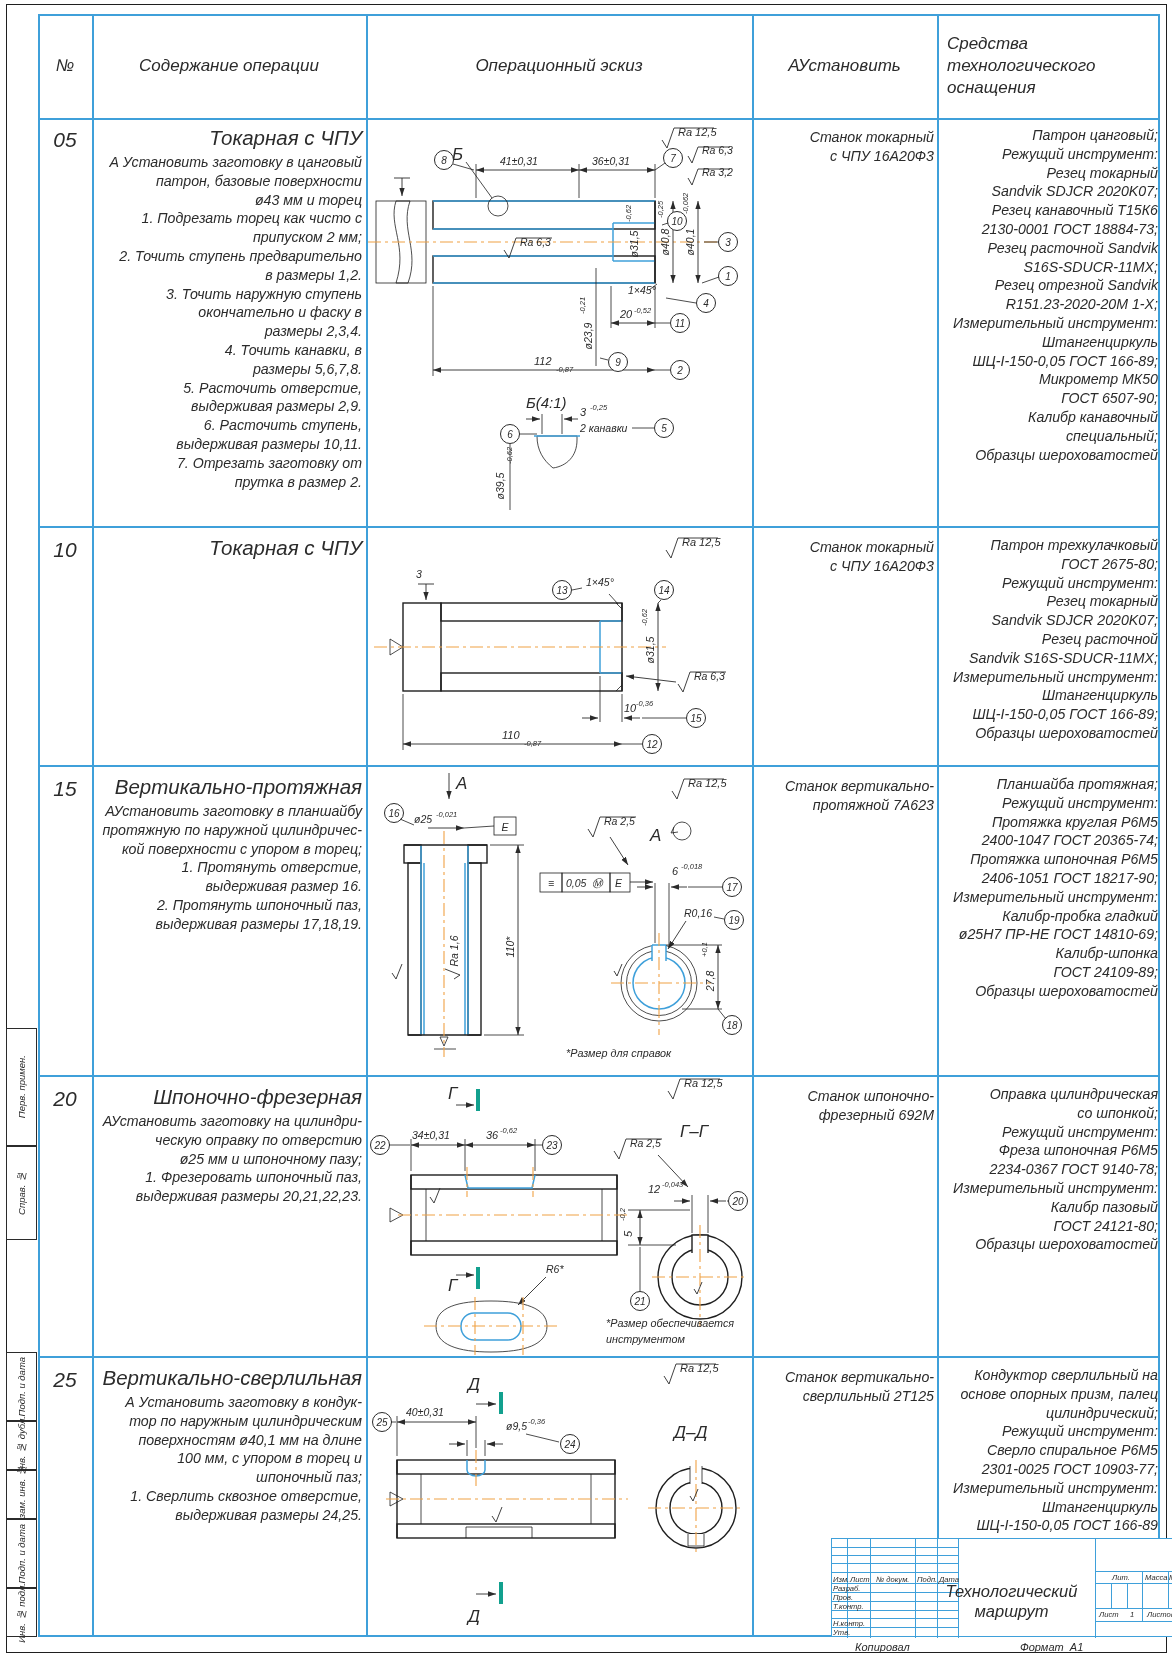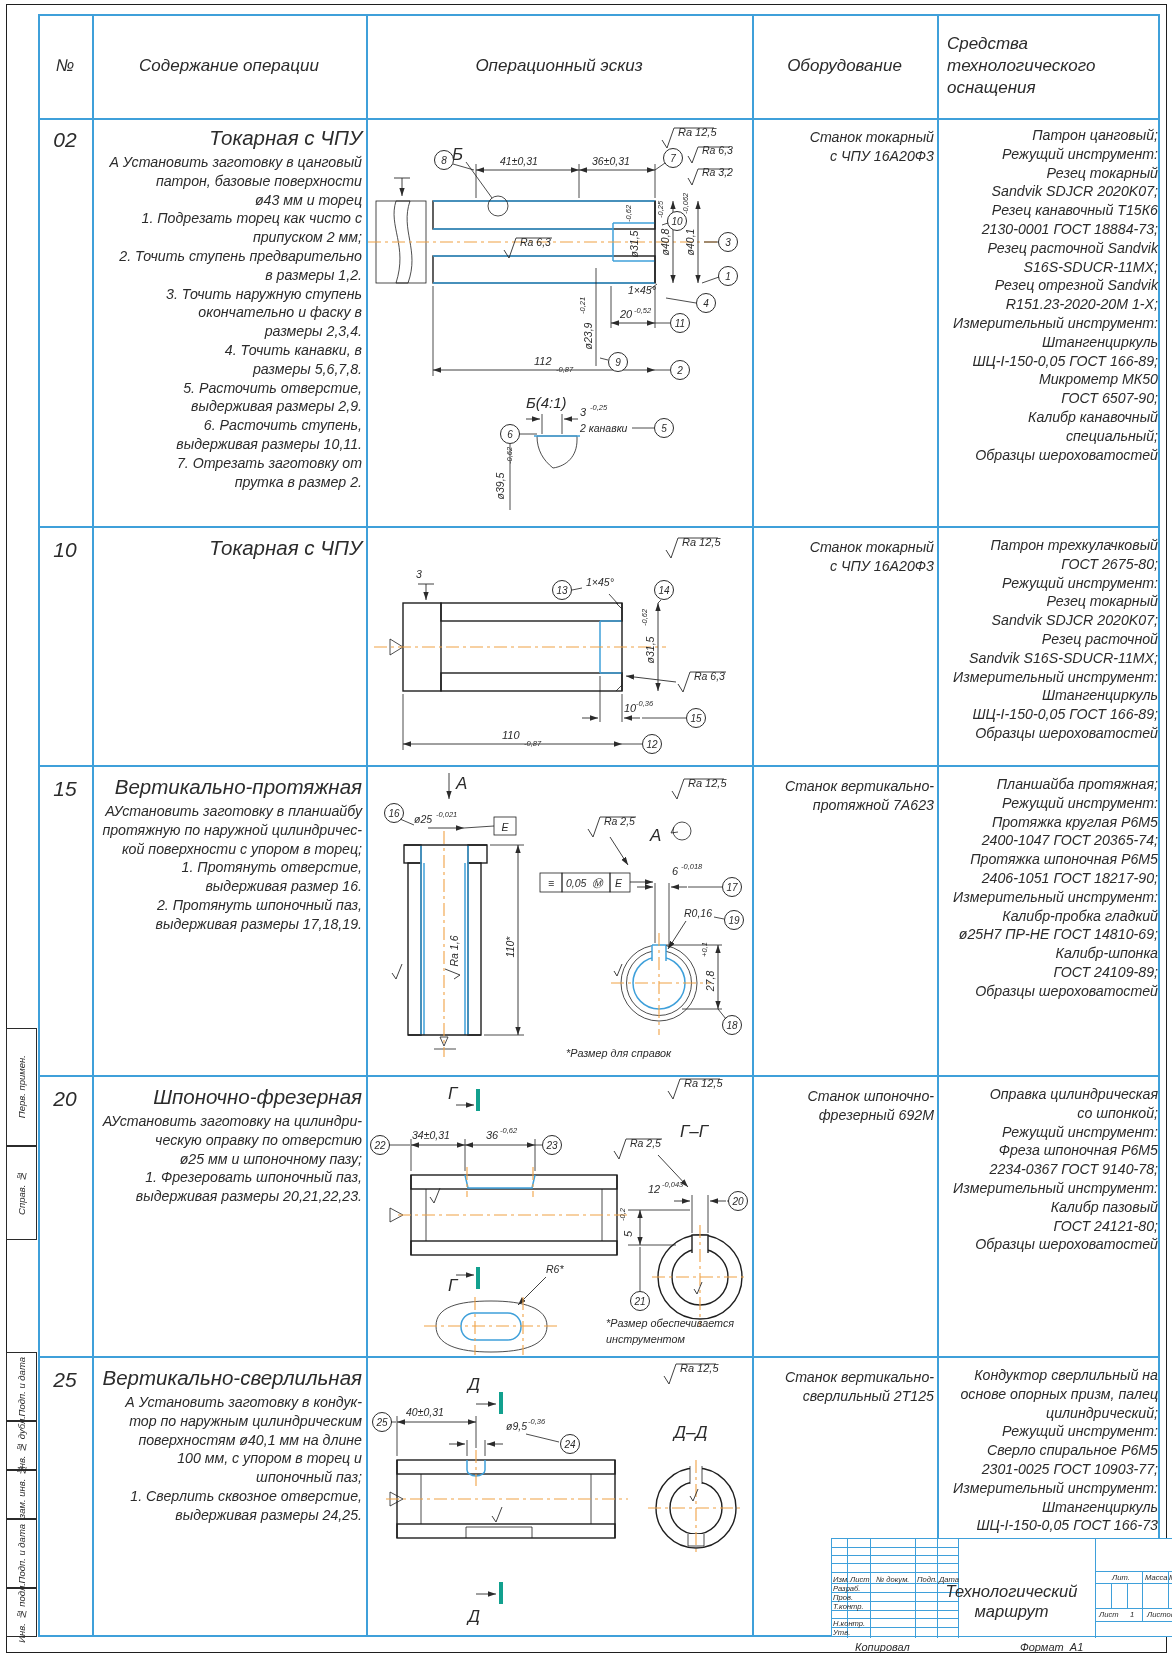--- a/index.html
+++ b/index.html
@@ -57,26 +57,26 @@
   <div class="vline" style="left:937px;top:14px;height:1623px"></div>
   <div class="hline" style="left:38px;top:118px;width:1122px"></div>
   <div class="hline" style="left:38px;top:526px;width:1122px"></div>
   <div class="hline" style="left:38px;top:765px;width:1122px"></div>
   <div class="hline" style="left:38px;top:1075px;width:1122px"></div>
   <div class="hline" style="left:38px;top:1356px;width:1122px"></div>
 
   <div class="cell hdr" style="left:38px;top:14px;width:54px;height:104px">№</div>
   <div class="cell hdr" style="left:92px;top:14px;width:274px;height:104px">Содержание операции</div>
   <div class="cell hdr" style="left:366px;top:14px;width:386px;height:104px">Операционный эскиз</div>
-  <div class="cell hdr" style="left:752px;top:14px;width:185px;height:104px">Оборудование</div>
+  <div class="cell hdr" style="left:752px;top:14px;width:185px;height:104px">АУстановить</div>
   <div class="cell hdr hdr-left" style="left:937px;top:14px;width:223px;height:104px;white-space:pre-line">Средства
 технологического
 оснащения</div>
 
-  <div class="cell op-num" style="left:38px;top:128px;width:54px">02</div>
+  <div class="cell op-num" style="left:38px;top:128px;width:54px">05</div>
   <div class="cell" style="left:100px;top:126px;width:262px">
     <div class="op-title">Токарная с ЧПУ</div>
     <div class="op-body">А Установить заготовку в цанговый
 патрон, базовые поверхности
 ø43 мм и торец
 1. Подрезать торец как чисто с
 припуском 2 мм;
 2. Точить ступень предварительно
 в размеры 1,2.
 3. Точить наружную ступень
@@ -191,21 +191,21 @@
   <div class="cell txt" style="left:766px;top:1368px;width:168px">Станок вертикально-
 сверлильный 2Т125</div>
   <div class="cell txt" style="left:946px;top:1366px;width:212px">Кондуктор сверлильный на
 основе опорных призм, палец
 цилиндрический;
 Режущий инструмент:
 Сверло спиральное Р6М5
 2301-0025 ГОСТ 10903-77;
 Измерительный инструмент:
 Штангенциркуль
-ШЦ-I-150-0,05 ГОСТ 166-73</div>
+ШЦ-I-150-0,05 ГОСТ 166-89</div>
 
   <svg style="left:366px;top:118px" width="386" height="406" viewBox="0 0 386 406">
     <defs>
       <pattern id="hp5" width="7" height="7" patternUnits="userSpaceOnUse" patternTransform="rotate(45)">
         <line x1="0" y1="0" x2="0" y2="7" stroke="#3a3a3a" stroke-width="0.9"></line>
       </pattern>
       <marker id="a5" markerWidth="10" markerHeight="8" refX="9" refY="3" orient="auto-start-reverse">
         <path d="M0 0 L9 3 L0 6 Z" fill="#2b2b2b"></path>
       </marker>
     </defs>

